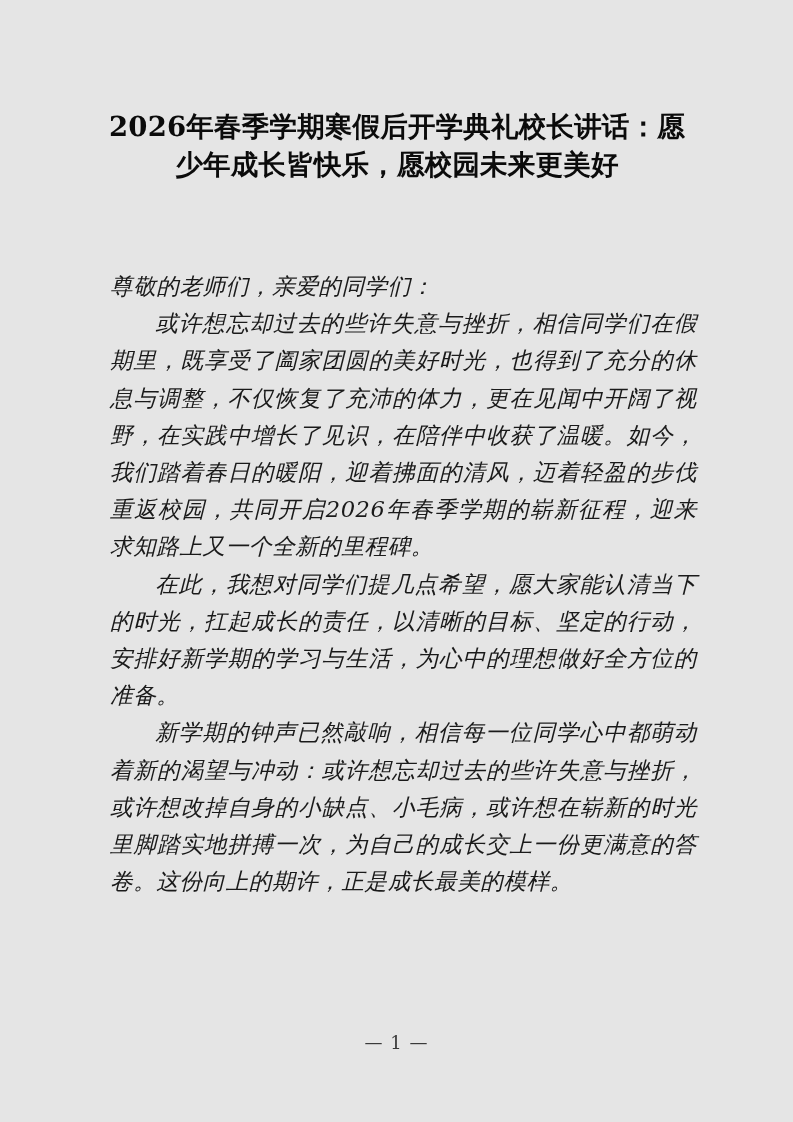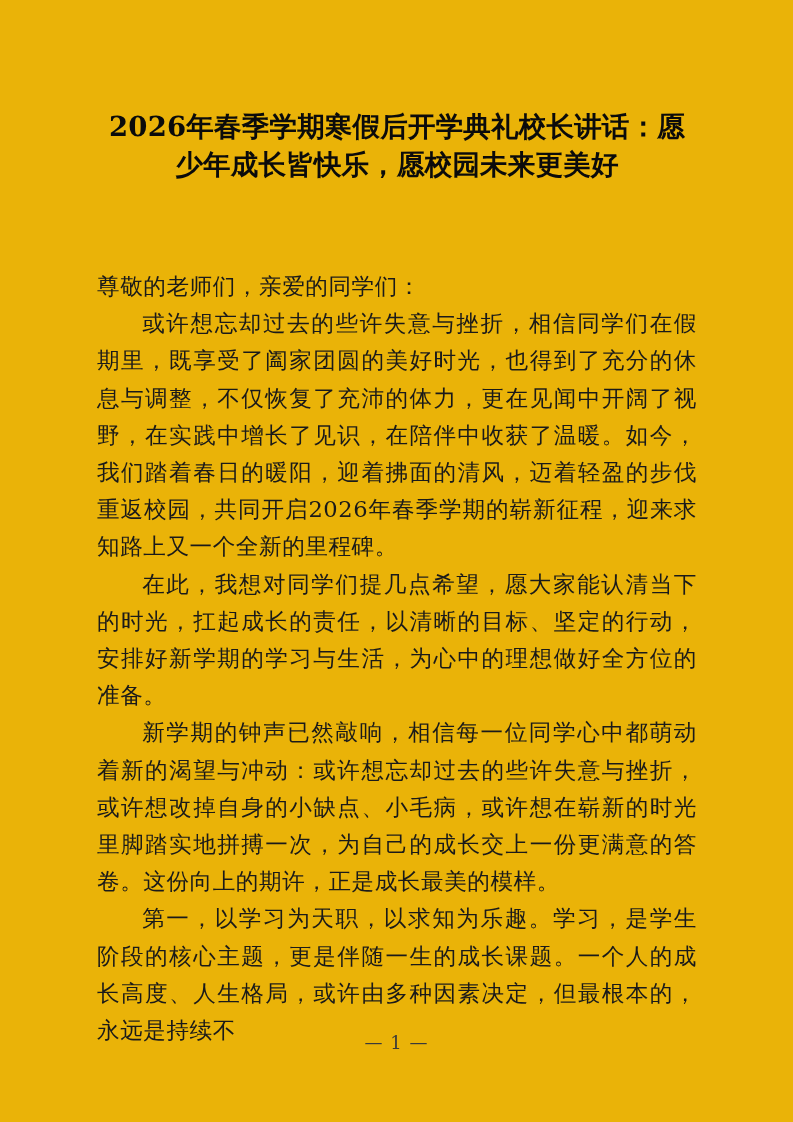--- a/index.html
+++ b/index.html
@@ -16,21 +16,21 @@
     color: #111111;
     -webkit-font-smoothing: antialiased;
   }
 
   .page {
     position: absolute;
     left: 0;
     top: 0;
     width: 793px;
     height: 1122px;
-    background: #eab308;
+    background: #e5e5e5;
   }
 
   .content {
     position: absolute;
     left: 97px;
     top: 0;
     width: 600px;
   }
 
   
@@ -53,30 +53,31 @@
 
   
   .body-block {
     position: absolute;
     left: 0;
     top: 268px;
     width: 600px;
   }
 
   .para {
-    margin: 0 0 0 0;
+    margin: 0 0 0 13px;
     padding: 0;
     font-family: "DejaVu Serif", "Liberation Serif", serif;
     font-size: 22.6px;
     line-height: 37.2px;
     color: #1a1a1a;
     text-align: justify;
     text-justify: inter-character;
     letter-spacing: 0.55px;
     word-break: break-all;
+    font-style: italic;
   }
 
   .para.indent {
     text-indent: 2em;
   }
 
   .para.no-indent {
     text-indent: 0;
   }
 
@@ -107,21 +108,20 @@
 
       <p class="para no-indent">尊敬的老师们，亲爱的同学们：</p>
 
 
       <p class="para indent">或许想忘却过去的些许失意与挫折，相信同学们在假期里，既享受了阖家团圆的美好时光，也得到了充分的休息与调整，不仅恢复了充沛的体力，更在见闻中开阔了视野，在实践中增长了见识，在陪伴中收获了温暖。如今，我们踏着春日的暖阳，迎着拂面的清风，迈着轻盈的步伐重返校园，共同开启2026年春季学期的崭新征程，迎来求知路上又一个全新的里程碑。</p>
 
       <p class="para indent">在此，我想对同学们提几点希望，愿大家能认清当下的时光，扛起成长的责任，以清晰的目标、坚定的行动，安排好新学期的学习与生活，为心中的理想做好全方位的准备。</p>
 
       <p class="para indent">新学期的钟声已然敲响，相信每一位同学心中都萌动着新的渴望与冲动：或许想忘却过去的些许失意与挫折，或许想改掉自身的小缺点、小毛病，或许想在崭新的时光里脚踏实地拼搏一次，为自己的成长交上一份更满意的答卷。这份向上的期许，正是成长最美的模样。</p>
 
-      <p class="para indent">第一，以学习为天职，以求知为乐趣。学习，是学生阶段的核心主题，更是伴随一生的成长课题。一个人的成长高度、人生格局，或许由多种因素决定，但最根本的，永远是持续不</p>
 
     </div>
 
   </div>
 
   <div class="footer">— 1 —</div>
 
 </div>
 
 </body></html>

